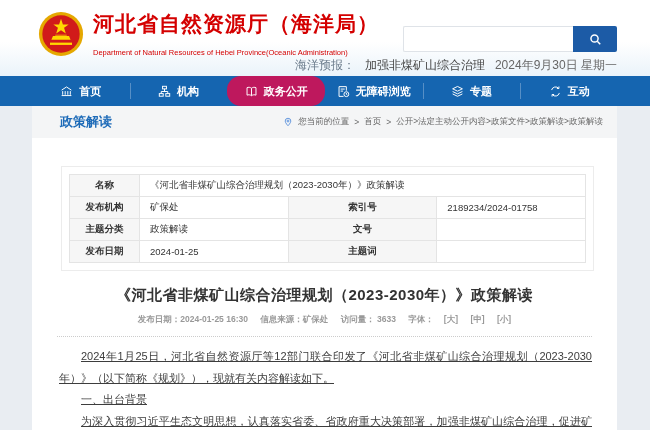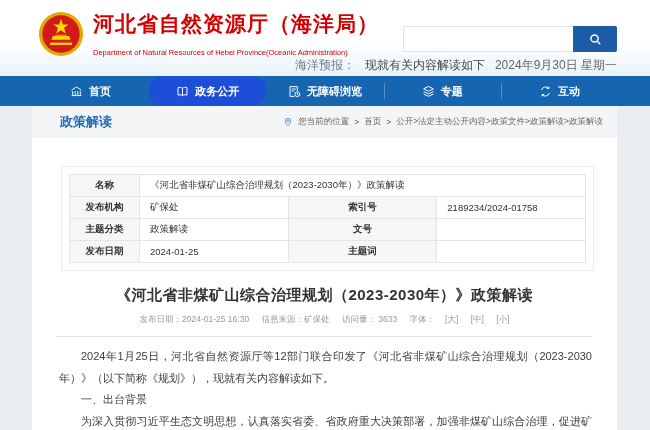--- a/index.html
+++ b/index.html
@@ -22,21 +22,21 @@
   .search-btn svg { width:13px; height:13px; }
   .ticker { position:absolute; right:33px; top:57px; font-size:12px; color:#6a7a8a; display:flex; gap:10px; white-space:nowrap; }
   .ticker .t-link { color:#444; cursor:pointer; }
   .ticker .t-date { color:#666; }
 
   
   .nav { height:30px; background:#1565b0; display:flex; padding:0 32px; }
   .nav-item { flex:1; display:flex; align-items:center; justify-content:center; gap:6px;
     color:#fff; font-size:11px; font-weight:bold; cursor:pointer; position:relative; }
   .nav-item:not(:first-child)::before { content:""; position:absolute; left:0; top:7px; bottom:7px; width:1px; background:rgba(255,255,255,.28); }
-  .nav-item.active { background:#1d4ed8;border-radius:14px; }
+  .nav-item.active { background:#be185d;border-radius:14px; }
   .nav-item.active::before, .nav-item.active + .nav-item::before { display:none; }
   .nav-item svg { width:13px; height:13px; }
 
   
   .main { position:absolute; left:32px; right:33px; top:106px; bottom:0; background:#fff; }
 
   .crumb-band { height:32px; background:#f4f5f6; display:flex; align-items:center; justify-content:space-between; padding:0 14px 0 28px; }
   .section-title { color:#1e6bb8; font-size:13px; font-weight:bold; }
   .crumbs { display:flex; align-items:center; gap:5px; font-size:8.5px; color:#666; white-space:nowrap; }
   .crumbs svg { width:10px; height:10px; }
@@ -44,25 +44,25 @@
 
   
   .table-card { margin:28px 23px 0 29px; border:1px solid #ececec; padding:7px; }
   table.meta { width:100%; border-collapse:collapse; table-layout:fixed; font-size:9.5px; color:#333; }
   table.meta td { border:1px solid #e4e4e4; height:22px; padding:0 10px; }
   td.lbl { background:#f6f6f6; font-weight:bold; width:70px; text-align:center; padding:0 4px; }
 
   
   .art-title { margin-top:15px; text-align:center; font-size:15px; font-weight:bold; color:#333; letter-spacing:.5px; }
   .art-meta { margin-top:9px; text-align:center; font-size:8.5px; color:#999; }
-  .art-meta span { margin:0 5px; }
+  .art-meta span { margin:0 5px;font-weight:bold; }
   .art-meta .fs { cursor:pointer; }
   .divider { margin:10px 25px 0 25px; border-top:1px dotted #ccc; }
   .body-text { padding:9px 25px 0 27px; font-size:11px; line-height:21.5px; color:#3d3d3d; text-align:justify; }
-  .body-text p { text-indent:2em; }
+  .body-text p { text-indent:2em;text-decoration:underline; }
 </style>
 </head>
 <body>
 
 <div class="page">
 
   <div class="header">
     <div class="brand">
       <svg class="emblem" viewBox="0 0 48 48">
         <circle cx="24" cy="24" r="23" fill="#e5a800"></circle>
@@ -102,32 +102,41 @@
       <button class="search-btn">
         <svg viewBox="0 0 16 16" fill="none" stroke="#ffffff" stroke-width="1.8">
           <circle cx="6.8" cy="6.8" r="4.4"></circle>
           <path d="m10.2 10.2 3.6 3.6"></path>
         </svg>
       </button>
     </div>
 
     <div class="ticker">
       <span>海洋预报：</span>
-      <span class="t-link">现就有关内容解读如下</span>
+      <span class="t-link">加强非煤矿山综合治理</span>
       <span class="t-date">2024年9月30日 星期一</span>
     </div>
   </div>
 
   <div class="nav">
     <div class="nav-item">
       <svg viewBox="0 0 16 16" fill="none" stroke="currentColor" stroke-width="1.2">
         <path d="M2 6.3 8 2.4l6 3.9"></path>
           <path d="M3.3 7.5V12M6.4 7.5V12M9.6 7.5V12M12.7 7.5V12M2 13h12"></path>
       </svg>
       <span>首页</span>
+    </div>
+    <div class="nav-item">
+      <svg viewBox="0 0 16 16" fill="none" stroke="currentColor" stroke-width="1.2">
+        <rect x="5.6" y="1.6" width="4.8" height="3.2"></rect>
+          <rect x="1.6" y="10.6" width="4.8" height="3.2"></rect>
+          <rect x="9.6" y="10.6" width="4.8" height="3.2"></rect>
+          <path d="M8 4.8V8M4 10.6V8h8v2.6"></path>
+      </svg>
+      <span>机构</span>
     </div>
     <div class="nav-item active">
       <svg viewBox="0 0 16 16" fill="none" stroke="currentColor" stroke-width="1.2">
         <path d="M8 4C6.5 2.7 4 2.5 2.5 3.3v9.2C4 11.7 6.5 11.9 8 13.2c1.5-1.3 4-1.5 5.5-.7V3.3C12 2.5 9.5 2.7 8 4Z"></path>
           <path d="M8 4v9.2"></path>
       </svg>
       <span>政务公开</span>
     </div>
     <div class="nav-item">
       <svg viewBox="0 0 16 16" fill="none" stroke="currentColor" stroke-width="1.2">

